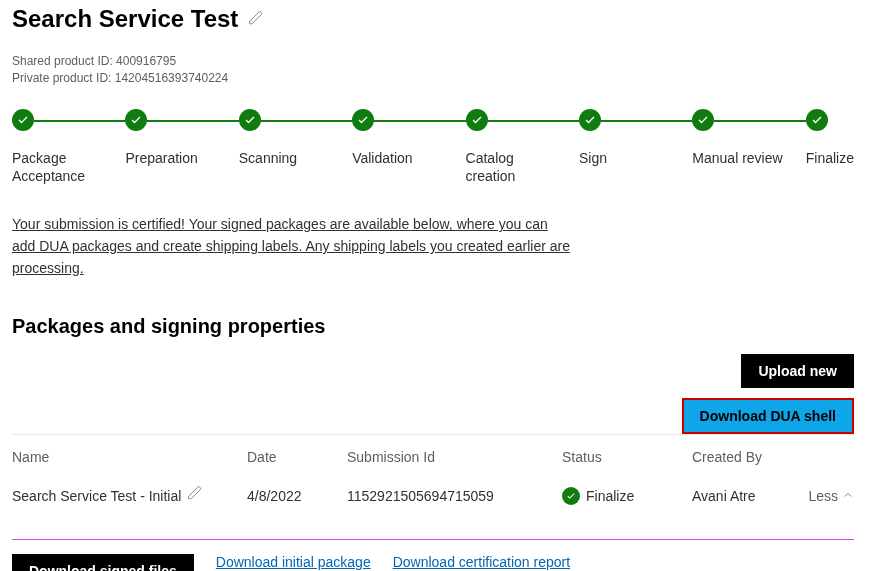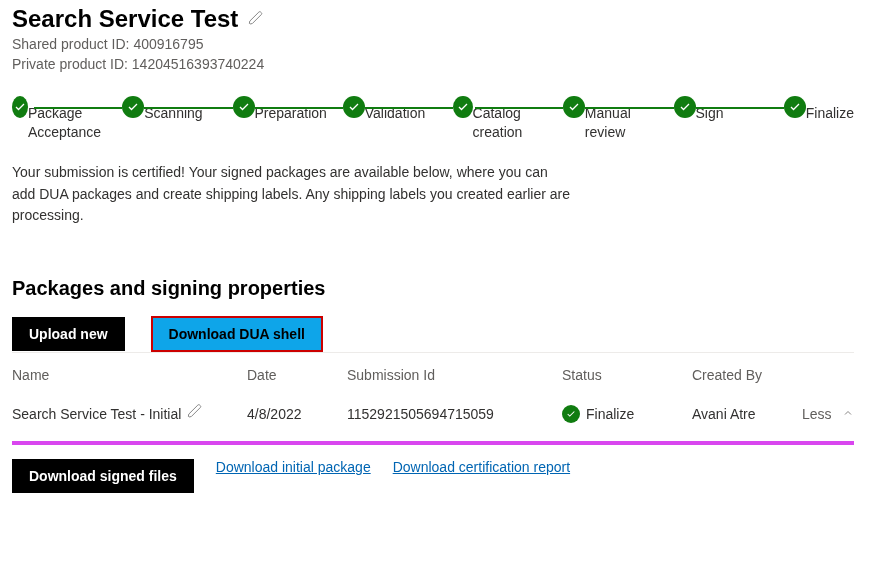--- a/index.html
+++ b/index.html
@@ -7,33 +7,34 @@
       font-family: "Segoe UI", -apple-system, sans-serif;
       background: #fff;
       color: #323130;
       padding: 5px 18px 18px 12px;
       width: 872px;
       font-size: 14px;
     }
     .title-row { display: flex; align-items: center; gap: 10px; }
     .page-title { font-size: 24px; font-weight: 700; color: #000; }
     .pencil-icon svg { width: 16px; height: 16px; fill: none; stroke: #888; stroke-width: 1.5; }
-    .ids { margin-top: 2px; color: #605e5c; font-size: 14px; line-height: 1.4; }
+    .ids { margin-top: 20px; color: #605e5c; font-size: 12px; line-height: 1.4; }
 
     .stepper {
       margin-top: 22px;
       display: flex;
       position: relative;
     }
     .step {
       flex: 1;
       display: flex;
-      flex-direction: row;
+      flex-direction: column;
       align-items: flex-start;
       position: relative;
+      gap: 10px;
     }
     .step:last-child { flex: 0 0 auto; align-items:flex-start;}
     .step-circle {
       width: 22px; height: 22px;
       border-radius: 50%;
       background: #107c10;
       display: flex;
       align-items: center; justify-content: center;
       position: relative; z-index: 2;
     }
@@ -47,34 +48,35 @@
     .step:last-child .step-line { display: none; }
     .step-label {
       margin-top: 8px;
       color: #323130;
       font-size: 14px;
       max-width: 100px;
       line-height: 1.35;
     }
 
     .status-msg {
-      margin-top: 20px;
+      margin-top: 28px;
       color: #323130;
       line-height: 1.55;
       max-width: 560px;
+      text-decoration: underline;
     }
 
     .section-title {
-      margin-top: 50px;
+      margin-top: 36px;
       font-size: 20px;
       font-weight: 700;
       color: #000;
     }
 
-    .btn-row { margin-top: 16px; display: flex; gap: 26px; align-items: center; }
+    .btn-row { margin-top: 16px; display: flex; gap: 10px; align-items: flex-end; flex-direction: column; }
     .btn {
       font-family: inherit;
       font-size: 14px;
       padding: 8px 16px;
       border: 1px solid transparent;
       cursor: pointer;
       font-weight: 600;
     }
     .btn-dark { background: #000; color: #fff; }
     .btn-outline { background: #0ea5e9; color: #000; border: 2px solid #c00; }
@@ -82,27 +84,27 @@
     .table {
       border-top: 1px solid #edebe9;
     }
     .thead, .trow {
       display: flex;
       align-items: center;
       padding: 14px 0 6px 0;
       font-size: 14px;
     }
     .thead { color: #605e5c; }
-    .trow { padding: 14px 0 16px 0; border-bottom: 4px solid #d946ef; }
+    .trow { padding: 14px 0 32px 0; border-bottom: 1px solid #d946ef; }
     .col-name { flex: 0 0 235px; padding-right: 10px; }
     .col-date { flex: 0 0 100px; }
     .col-sub  { flex: 0 0 215px; }
     .col-status { flex: 0 0 130px; display: flex; align-items: center; gap: 6px; }
     .col-created { flex: 0 0 110px; }
-    .col-toggle { flex: 1; text-align: right; color: #605e5c; display: flex; align-items:center; justify-content:space-between; gap:4px; cursor:pointer; }
+    .col-toggle { flex: 1; text-align: right; color: #605e5c; display: flex; align-items:center; justify-content:flex-end; gap:4px; cursor:pointer; }
     .row-name { display: flex; align-items: center; gap: 6px; line-height: 1.5; }
     .status-check {
       width: 18px; height: 18px; border-radius: 50%;
       background: #107c10;
       display: inline-flex; align-items: center; justify-content: center;
       flex-shrink:0;
     }
     .status-check svg { width: 10px; height: 10px; stroke: #fff; stroke-width: 2.5; fill:none; }
 
     .actions-row { margin-top: 14px; display: flex; gap: 22px; }
@@ -135,66 +137,66 @@
     <div class="step-line"></div>
     <div class="step-label">Package Acceptance</div>
   </div>
   <div class="step">
     <div class="step-circle">
         <svg viewBox="0 0 24 24">
           <polyline points="4 12 9 17 20 6"></polyline>
         </svg>
       </div>
     <div class="step-line"></div>
+    <div class="step-label">Preparation</div>
+  </div>
+  <div class="step">
+    <div class="step-circle">
+        <svg viewBox="0 0 24 24">
+          <polyline points="4 12 9 17 20 6"></polyline>
+        </svg>
+      </div>
+    <div class="step-line"></div>
     <div class="step-label">Scanning</div>
   </div>
   <div class="step">
     <div class="step-circle">
         <svg viewBox="0 0 24 24">
           <polyline points="4 12 9 17 20 6"></polyline>
         </svg>
       </div>
     <div class="step-line"></div>
-    <div class="step-label">Preparation</div>
-  </div>
-  <div class="step">
-    <div class="step-circle">
-        <svg viewBox="0 0 24 24">
-          <polyline points="4 12 9 17 20 6"></polyline>
-        </svg>
-      </div>
-    <div class="step-line"></div>
     <div class="step-label">Validation</div>
   </div>
   <div class="step">
     <div class="step-circle">
         <svg viewBox="0 0 24 24">
           <polyline points="4 12 9 17 20 6"></polyline>
         </svg>
       </div>
     <div class="step-line"></div>
     <div class="step-label">Catalog creation</div>
   </div>
   <div class="step">
     <div class="step-circle">
         <svg viewBox="0 0 24 24">
           <polyline points="4 12 9 17 20 6"></polyline>
         </svg>
       </div>
     <div class="step-line"></div>
+    <div class="step-label">Sign</div>
+  </div>
+  <div class="step">
+    <div class="step-circle">
+        <svg viewBox="0 0 24 24">
+          <polyline points="4 12 9 17 20 6"></polyline>
+        </svg>
+      </div>
+    <div class="step-line"></div>
     <div class="step-label">Manual review</div>
-  </div>
-  <div class="step">
-    <div class="step-circle">
-        <svg viewBox="0 0 24 24">
-          <polyline points="4 12 9 17 20 6"></polyline>
-        </svg>
-      </div>
-    <div class="step-line"></div>
-    <div class="step-label">Sign</div>
   </div>
   <div class="step">
     <div class="step-circle">
         <svg viewBox="0 0 24 24">
           <polyline points="4 12 9 17 20 6"></polyline>
         </svg>
       </div>
 
     <div class="step-label">Finalize</div>
   </div>

